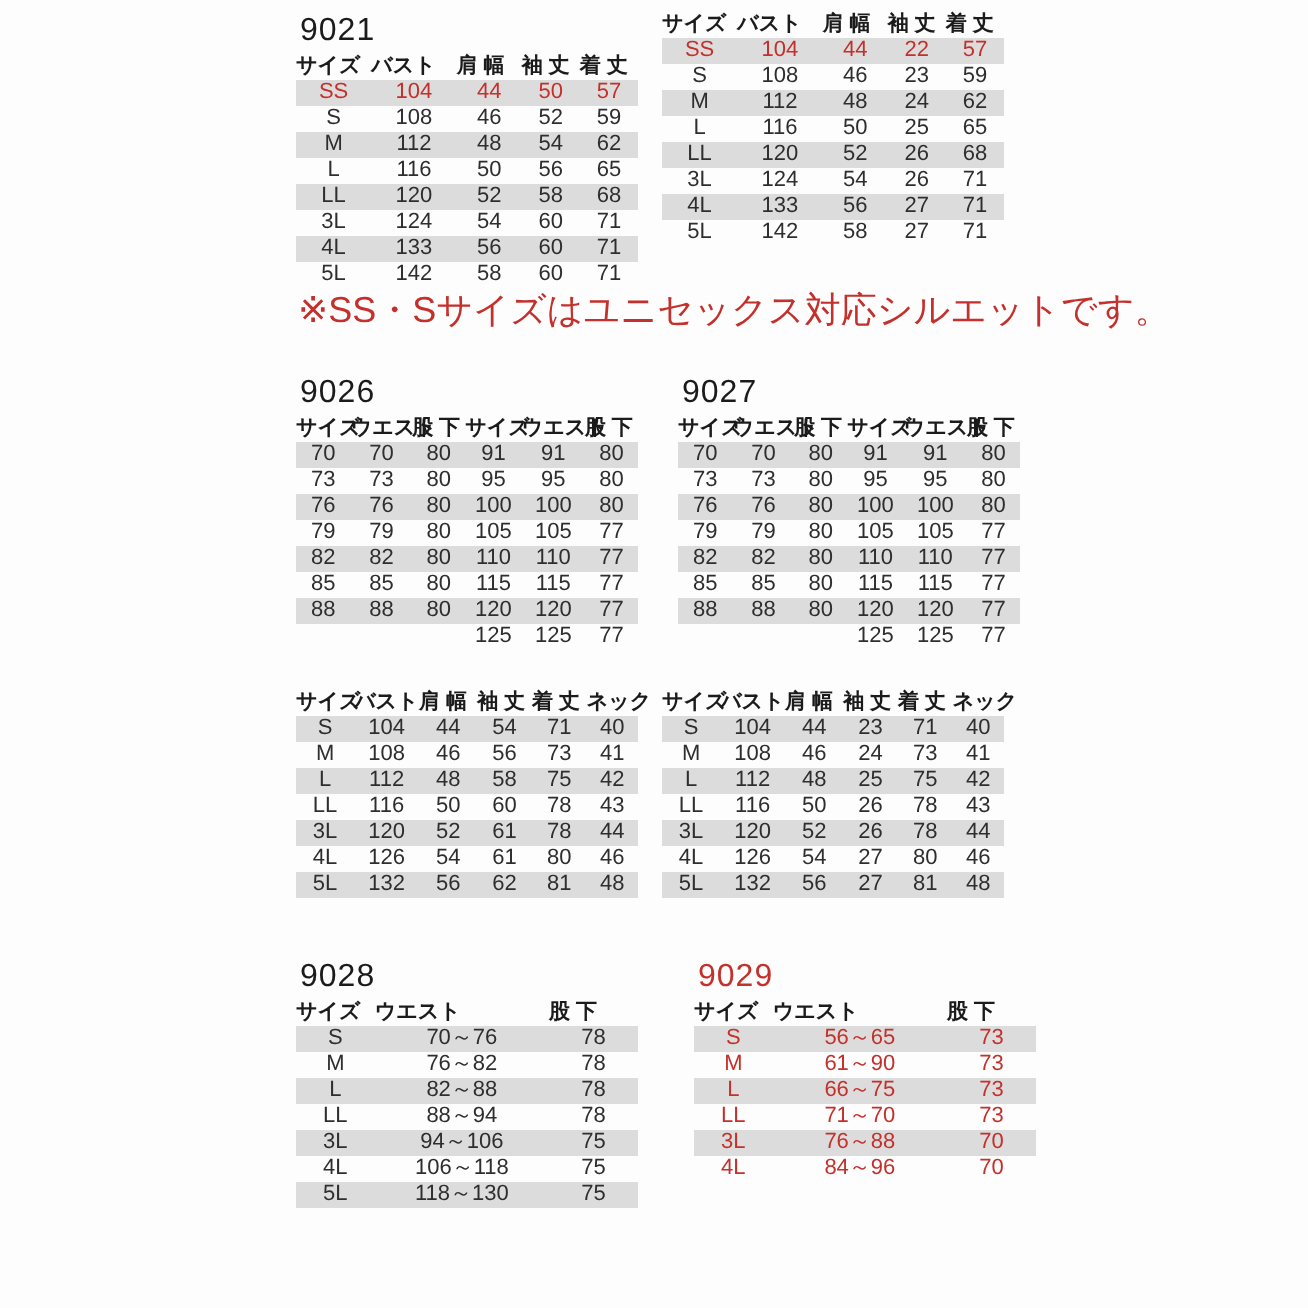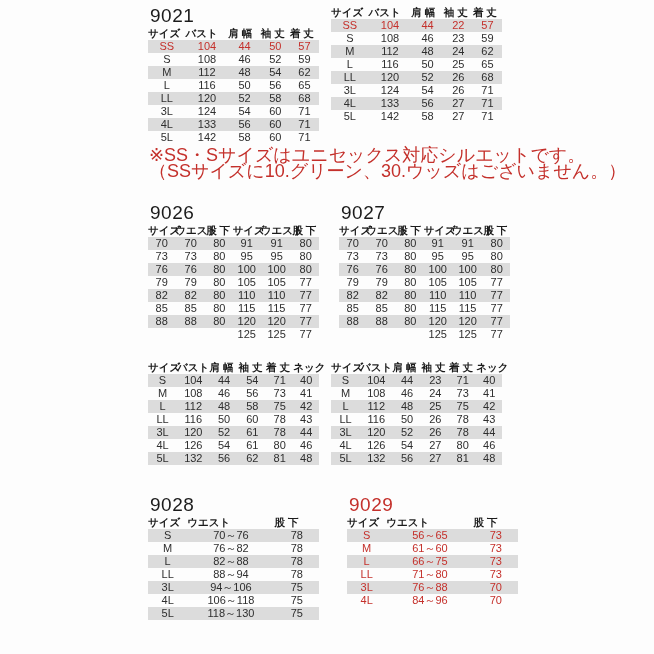--- a/index.html
+++ b/index.html
@@ -7,21 +7,21 @@
   .page {
     width:654px; height:654px; box-sizing:border-box;
     background:#fdfdfd; position:relative; overflow:hidden;
     padding:6px 0 0 148px;
     font-family:"Liberation Sans","DejaVu Sans",sans-serif;
     color:var(--text);
   }
   .trow { display:flex; gap:12px; }
   .tblock { width:171px; flex:0 0 171px; }
   .tbl-title {
-    font-size:19px; line-height:19px; font-weight:400;
+    font-size:16px; line-height:19px; font-weight:400;
     margin:0 0 2px 2px; color:#1b1b1b; letter-spacing:.5px;
   }
   .tbl-title.red-title { color:var(--red); }
   table { border-collapse:collapse; table-layout:fixed; width:100%; }
   th {
     font-size:10.5px; font-weight:700; height:13px; padding:0;
     text-align:left; color:#1b1b1b; white-space:nowrap; line-height:13px;
   }
   td {
     font-size:11px; height:13px; padding:0; text-align:center;
@@ -195,21 +195,20 @@
               <td>27</td>
               <td>71</td>
             </tr>
           </tbody>
       </table>
     </section>
   </div>
 
   <div class="note">
     <div>※SS・Sサイズはユニセックス対応シルエットです。</div>
-    <div>（SSサイズに10.グリーン、30.ウッズはございません。）</div>
   </div>
 
   <div class="trow m-sec2">
     <section class="tblock">
       <h2 class="tbl-title">9026</h2>
       <table class="cols6p">
         <thead>
             <tr>
               <th>サイズ</th>
               <th>ウエスト</th>
@@ -578,31 +577,31 @@
             </tr>
           </thead>
           <tbody>
             <tr class="red">
               <td>S</td>
               <td>56～65</td>
               <td>73</td>
             </tr>
             <tr class="red">
               <td>M</td>
-              <td>61～60</td>
+              <td>61～90</td>
               <td>73</td>
             </tr>
             <tr class="red">
               <td>L</td>
               <td>66～75</td>
               <td>73</td>
             </tr>
             <tr class="red">
               <td>LL</td>
-              <td>71～80</td>
+              <td>71～70</td>
               <td>73</td>
             </tr>
             <tr class="red">
               <td>3L</td>
               <td>76～88</td>
               <td>70</td>
             </tr>
             <tr class="red">
               <td>4L</td>
               <td>84～96</td>

